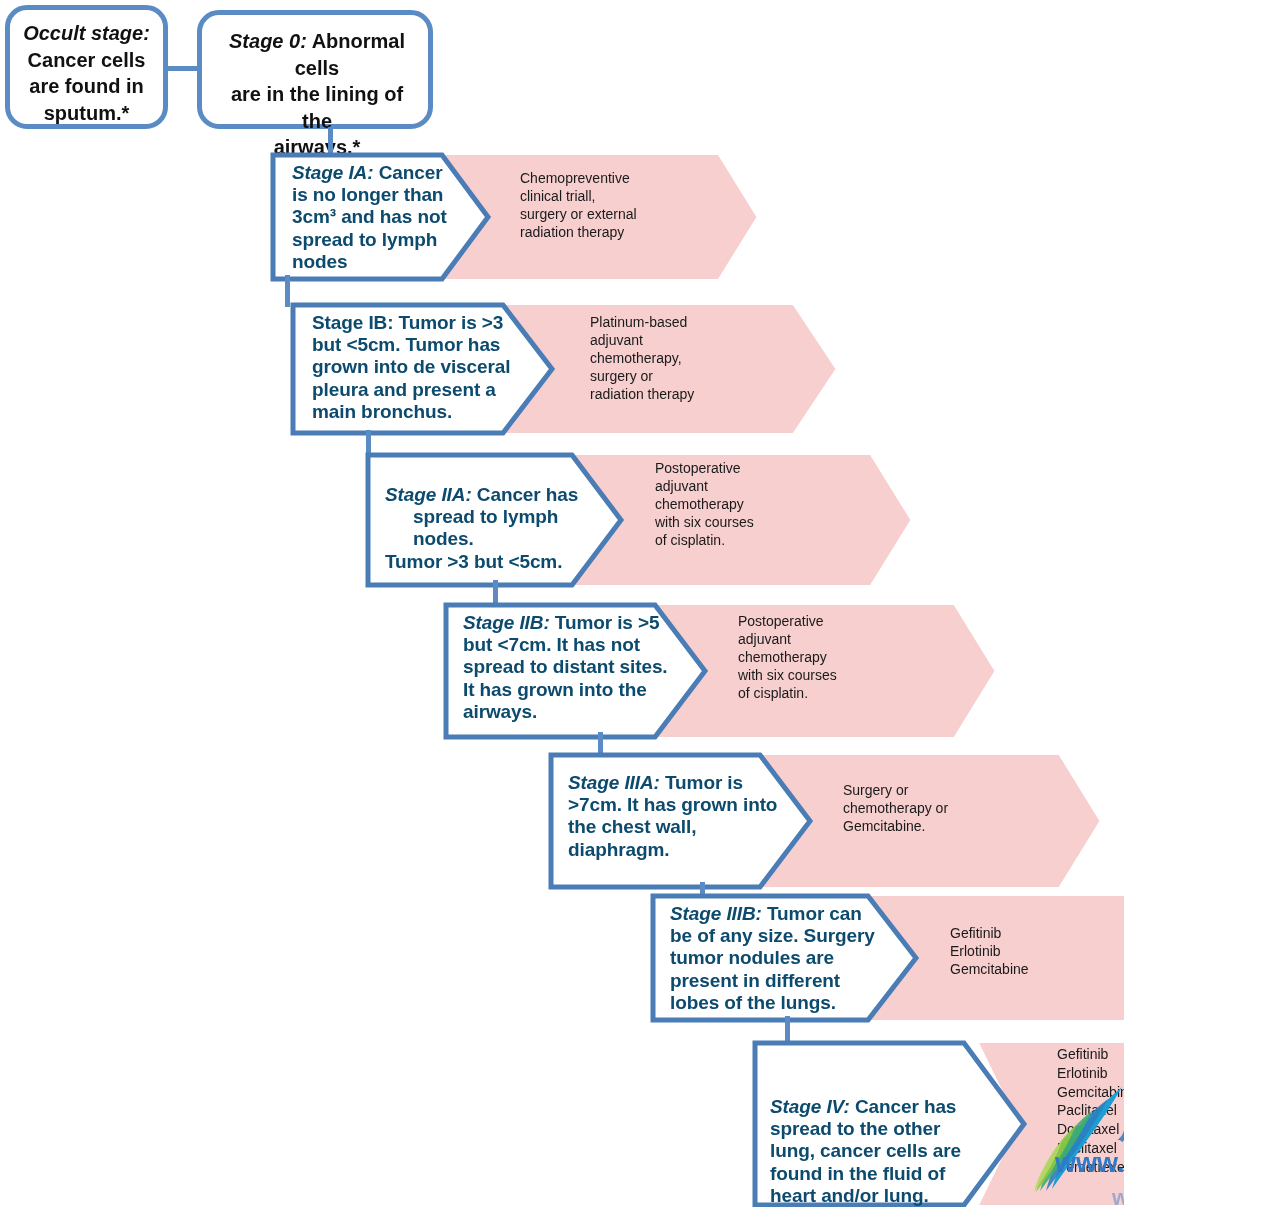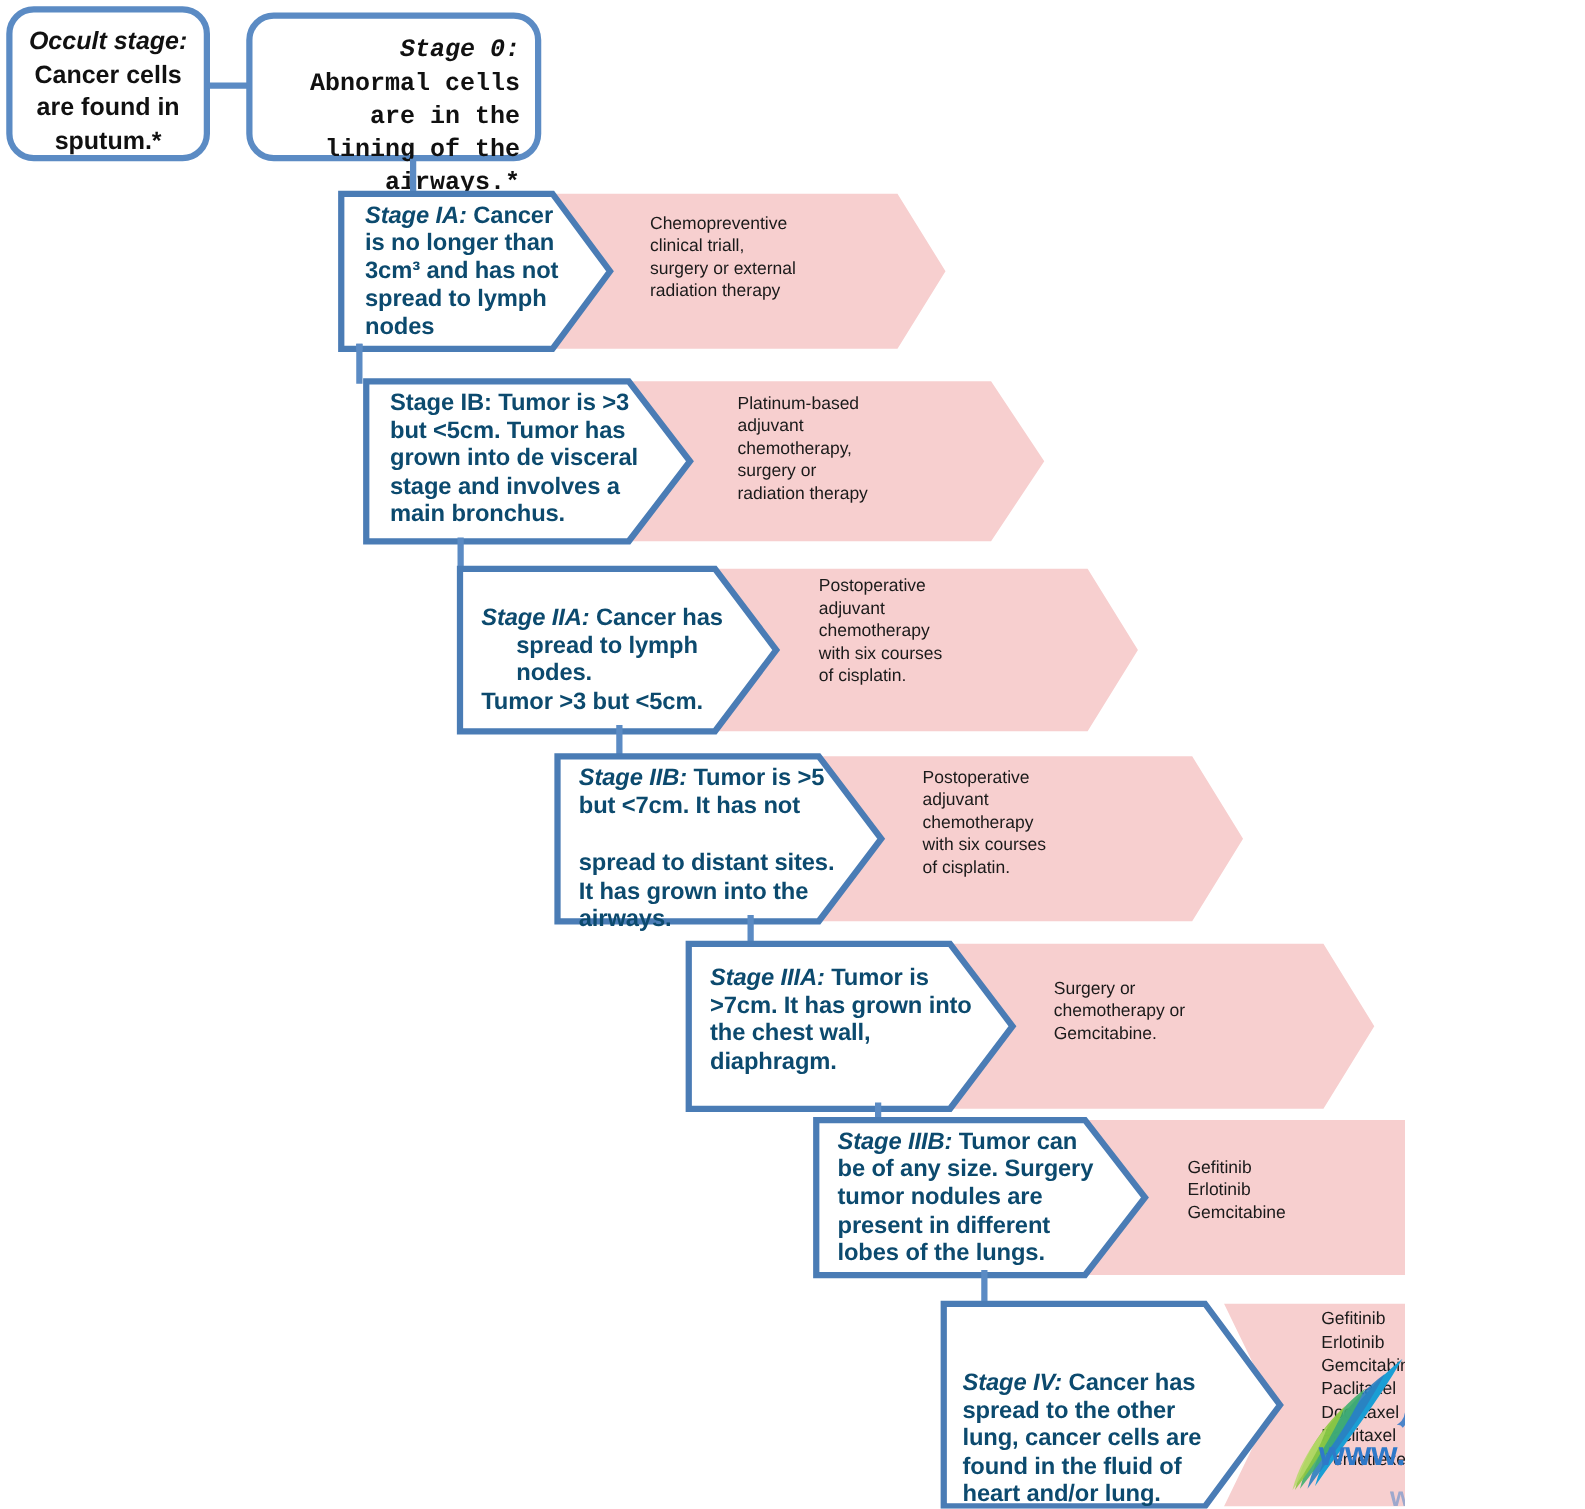--- a/index.html
+++ b/index.html
@@ -24,21 +24,21 @@
     display:flex;
     align-items:flex-start;
     justify-content:center;
     color:#111111;
     font-size:20px;
     line-height:1.33;
     font-weight:700;
   }
   .roundbox .inner{padding:10px 12px 0 12px;width:100%;}
   .rb-center{text-align:center;}
-  .rb-left{text-align:right;font-family:Liberation Mono, monospace;}
+  .rb-left{text-align:center;}
   em.stg{font-style:italic;font-weight:700;}
   
   .conn{position:absolute;background:#5b8bc4;}
   .conn-v{width:5px;}
   .conn-h{height:5px;}
   
   .chev-wrap{position:absolute;}
   .chev-svg{position:absolute;left:0;top:0;overflow:visible;}
   .stage-text{
     position:absolute;
@@ -130,21 +130,21 @@
 
   <div class="chev-wrap" style="left:290px;top:302px;width:545px;height:135px;">
     <svg class="chev-svg" width="545" height="135" viewBox="0 0 545 135">
       <polygon points="215,3 745,3 808,67 745,131 215,131 278,67" transform="scale(0.675,1)" fill="#f7cfcf"></polygon>
       <polygon points="3,3 213,3 262,67 213,131 3,131" fill="#ffffff" stroke="#4a7cb5" stroke-width="5" stroke-linejoin="miter"></polygon>
     </svg>
     <div class="stage-text" style="left:22px;top:10px;width:210px;">
       <span style="display:block;">Stage IB: Tumor is &gt;3</span>
       <span style="display:block;">but &lt;5cm. Tumor has</span>
       <span style="display:block;">grown into de visceral</span>
-      <span style="display:block;">stage and involves a</span>
+      <span style="display:block;">pleura and present a</span>
       <span style="display:block;">main bronchus.</span>
     </div>
     <div class="treat-text" style="left:300px;top:12px;width:220px;">
       <span class="ln">Platinum-based</span>
       <span class="ln">adjuvant</span>
       <span class="ln">chemotherapy,</span>
       <span class="ln">surgery or</span>
       <span class="ln">radiation therapy</span>
     </div>
   </div>
@@ -173,21 +173,21 @@
   <div class="conn conn-v" style="left:493px;top:580px;height:25px;"></div>
 
   <div class="chev-wrap" style="left:443px;top:602px;width:530px;height:138px;">
     <svg class="chev-svg" width="530" height="138" viewBox="0 0 530 138">
       <polygon points="305,3 1130,3 1220,69 1130,135 305,135 395,69" transform="scale(0.452,1)" fill="#f7cfcf"></polygon>
       <polygon points="3,3 212,3 262,69 212,135 3,135" fill="#ffffff" stroke="#4a7cb5" stroke-width="5" stroke-linejoin="miter"></polygon>
     </svg>
     <div class="stage-text" style="left:20px;top:10px;width:215px;">
       <span style="display:block;"><em class="stg">Stage IIB:</em><span> Tumor is &gt;5</span></span>
       <span style="display:block;">but &lt;7cm. It has not</span>
-      <span style="display:block;margin-top:24px;">spread to distant sites.</span>
+      <span style="display:block;">spread to distant sites.</span>
       <span style="display:block;">It has grown into the</span>
       <span style="display:block;">airways.</span>
     </div>
     <div class="treat-text" style="left:295px;top:11px;width:215px;">
       <span class="ln">Postoperative</span>
       <span class="ln">adjuvant</span>
       <span class="ln">chemotherapy</span>
       <span class="ln">with six courses</span>
       <span class="ln">of cisplatin.</span>
     </div>

